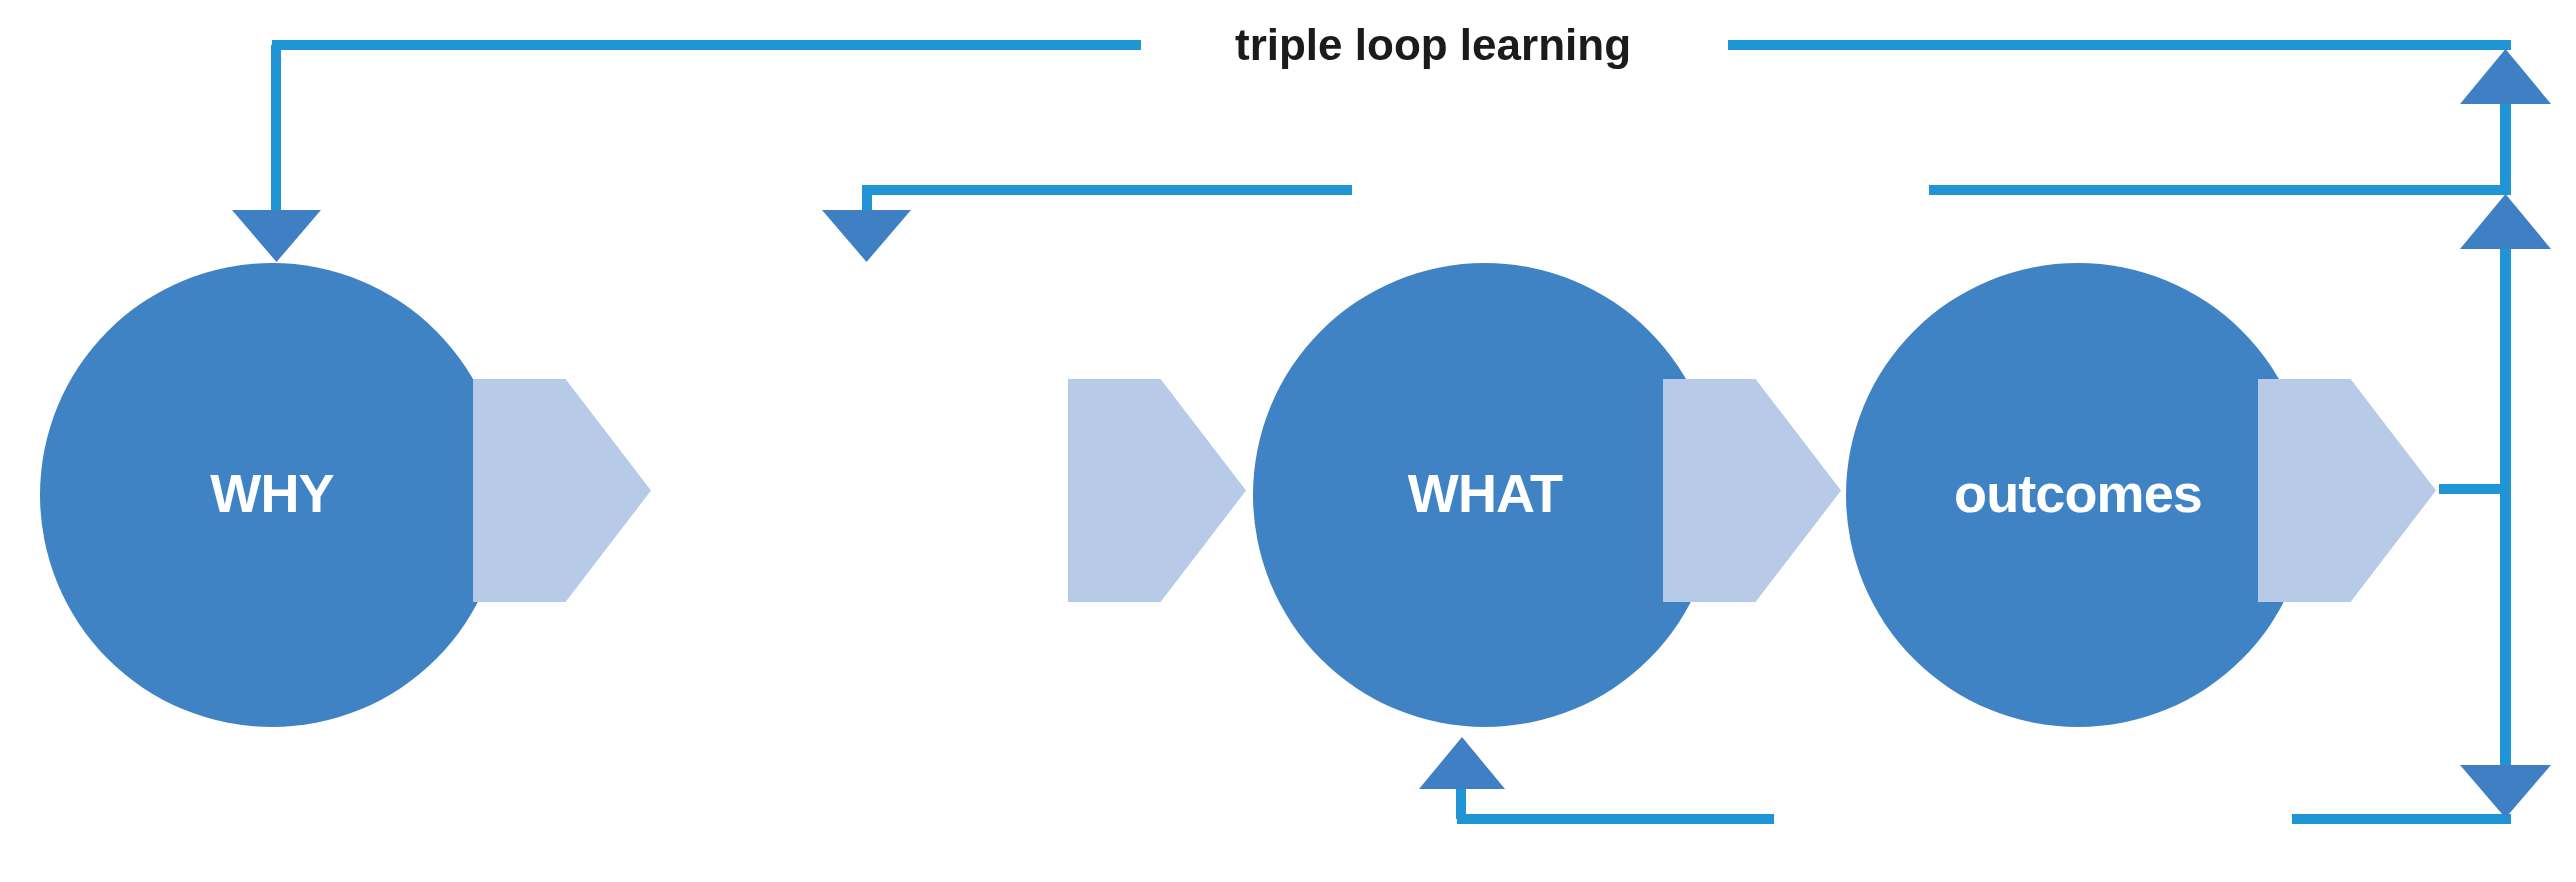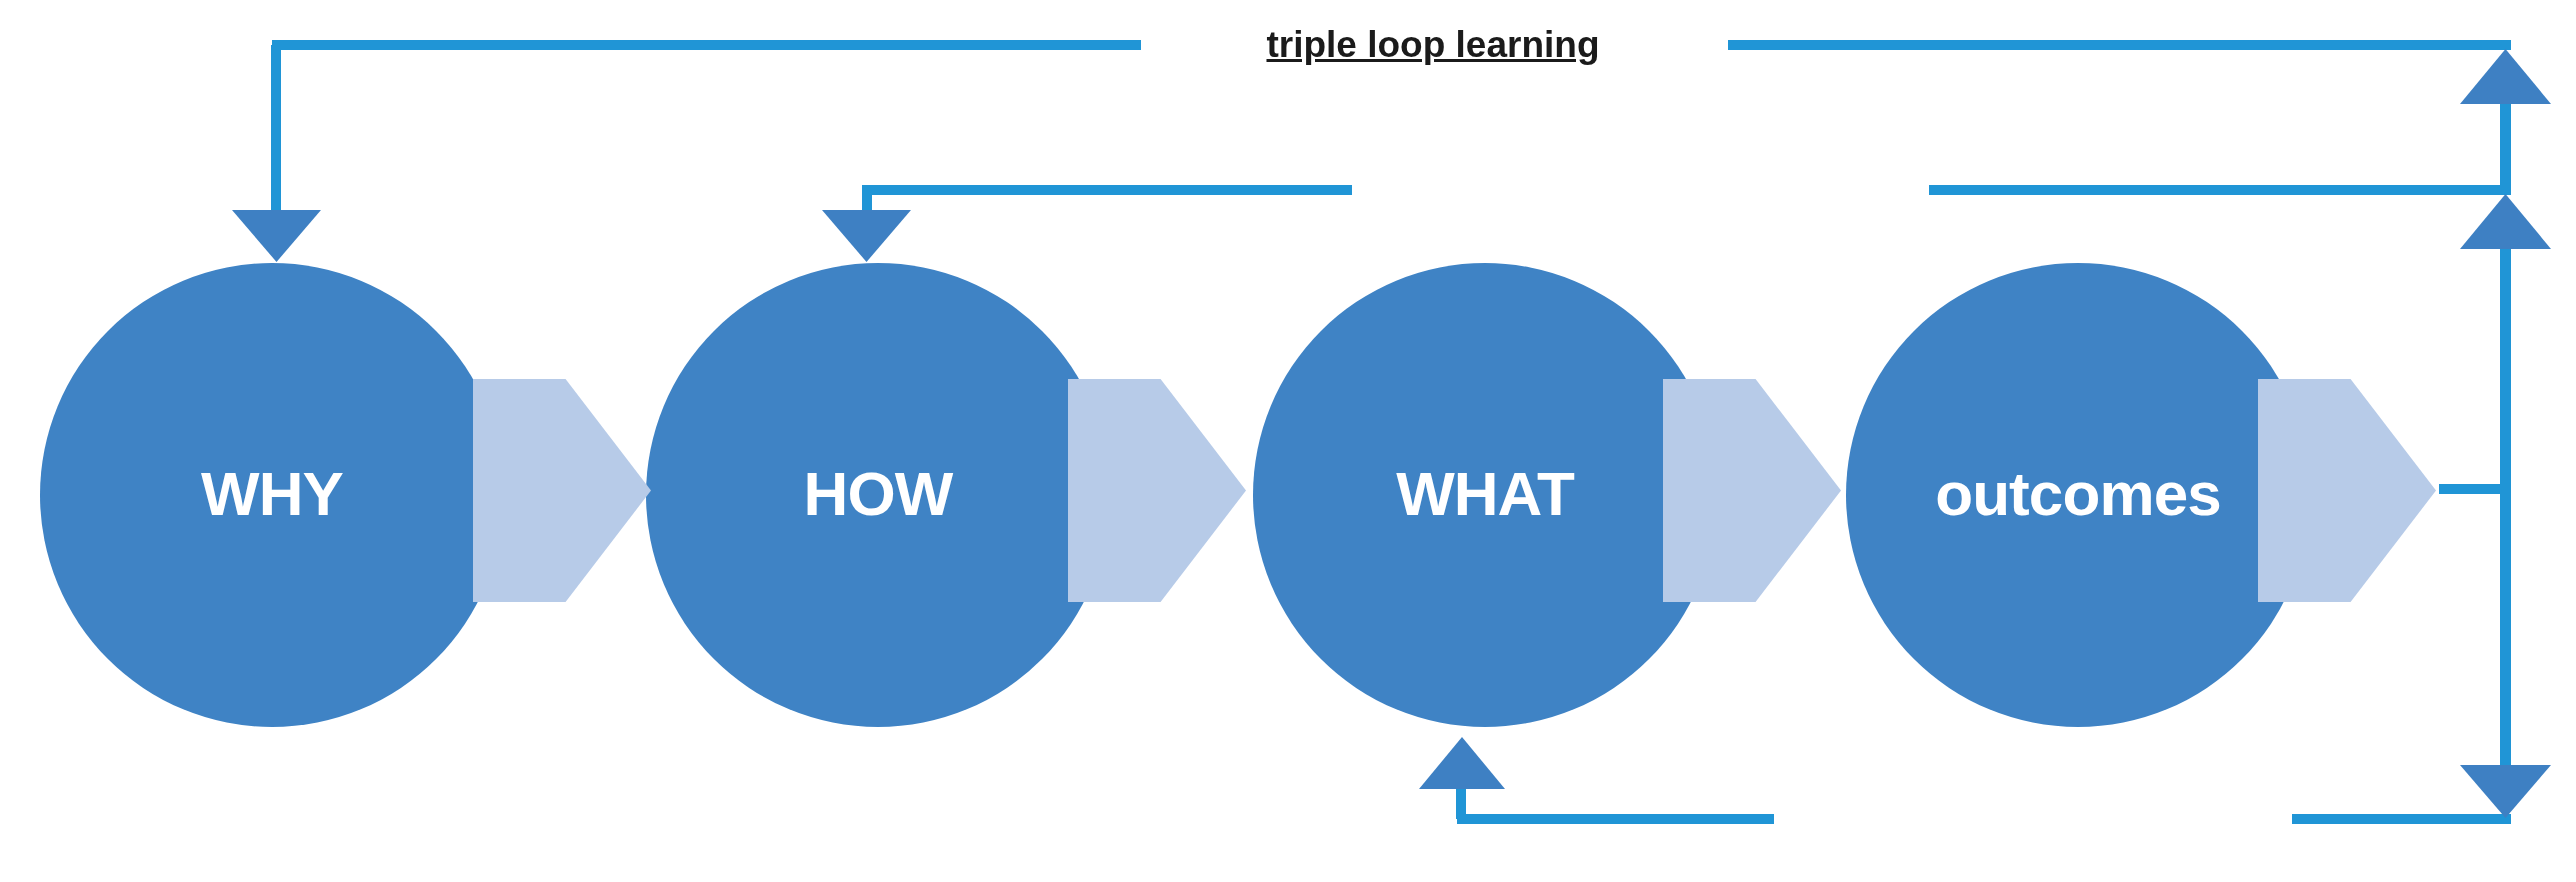--- a/index.html
+++ b/index.html
@@ -23,21 +23,21 @@
     border-radius: 50%;
     background: var(--circle-fill, #3f83c5);
     z-index: 2;
   }
   .circle-label {
     position: absolute;
     top: 230px;
     left: 50%;
     transform: translate(-50%, -50%);
     color: var(--circle-label-text, #ffffff);
-    font-size: 62px;
+    font-size: 54px;
     font-weight: 700;
     letter-spacing: -0.9px;
     white-space: nowrap;
     text-align: center;
   }
   .pentagon {
     position: absolute;
     top: 379px;
     width: 178px;
     height: 223px;
@@ -56,25 +56,24 @@
     position: absolute;
     background: var(--arrowhead, #3e80c3);
     z-index: 4;
   }
   .arrow-down { clip-path: polygon(0 0, 100% 0, 50% 100%); }
   .arrow-up   { clip-path: polygon(50% 0, 0 100%, 100% 100%); }
   .loop-label {
     position: absolute;
     transform: translate(-50%, -50%);
     color: var(--label-text, #1b1b1b);
-    font-size: 37px;
+    font-size: 44px;
     font-weight: 600;
     white-space: nowrap;
     z-index: 5;
-    text-decoration: underline;
   }
   
   #circle-why      { left: 40px; }
   #circle-how      { left: 646px; }
   #circle-what     { left: 1253px; }
   #circle-outcomes { left: 1846px; }
   
   #pent-1 { left: 473px; }
   #pent-2 { left: 1068px; }
   #pent-3 { left: 1663px; }
@@ -106,23 +105,20 @@
   #outcomes-connector { left: 2439px; top: 484px; width: 72px; }
 </style>
 </head>
 <body>
 
 <div id="canvas">
 
   <div class="circle" id="circle-why">
     <span class="circle-label">WHY</span>
   </div>
-  <div class="circle" id="circle-how">
-    <span class="circle-label">HOW</span>
-  </div>
   <div class="circle" id="circle-outcomes">
     <span class="circle-label">outcomes</span>
   </div>
   <div class="circle" id="circle-what">
     <span class="circle-label">WHAT</span>
   </div>
 
   <div class="pentagon" id="pent-1"></div>
   <div class="pentagon" id="pent-2"></div>
   <div class="pentagon" id="pent-3"></div>

